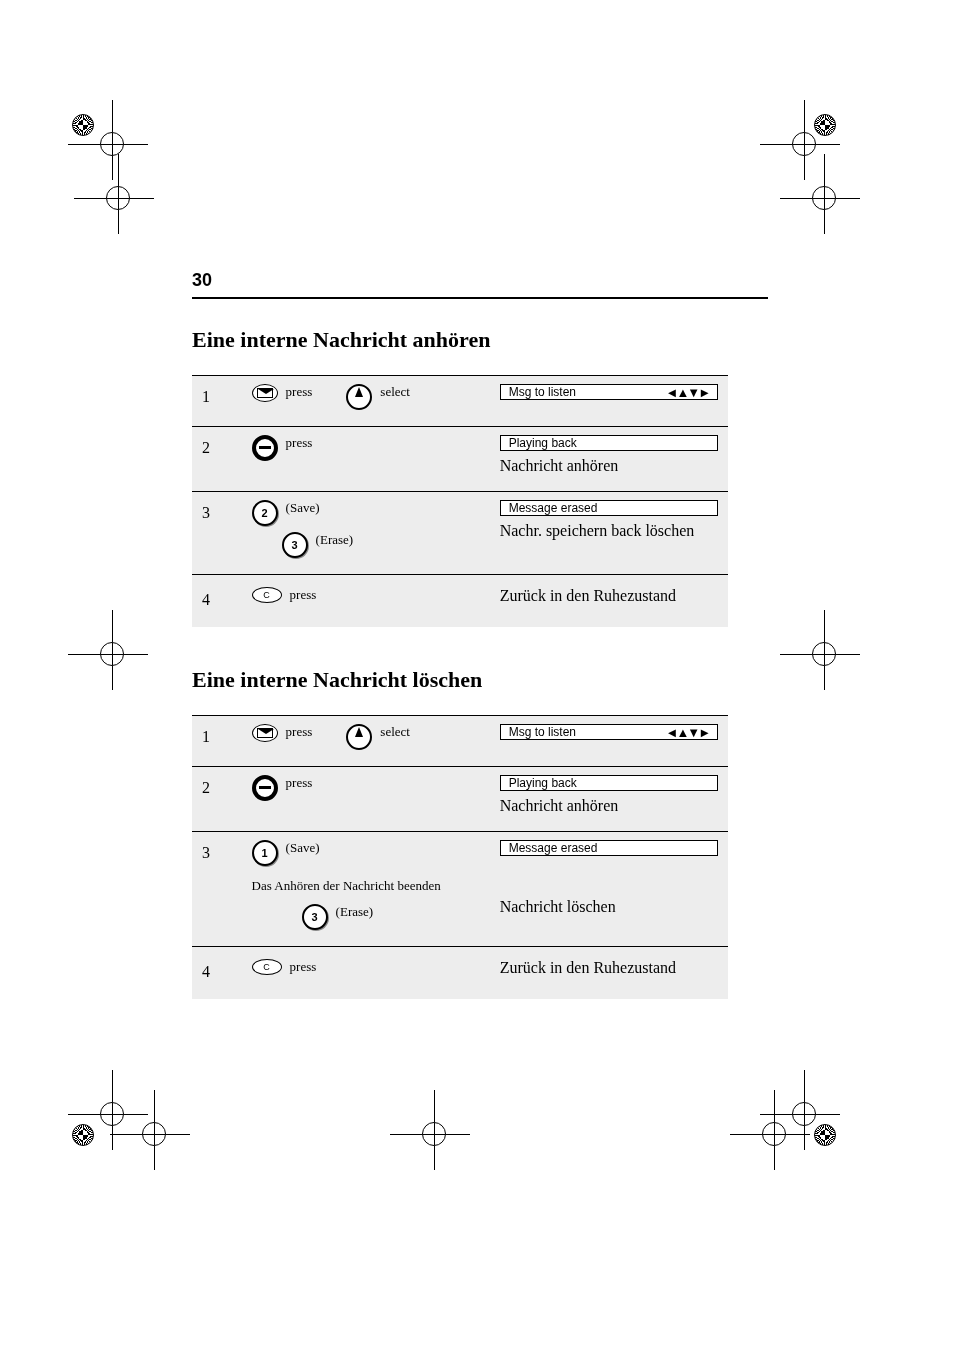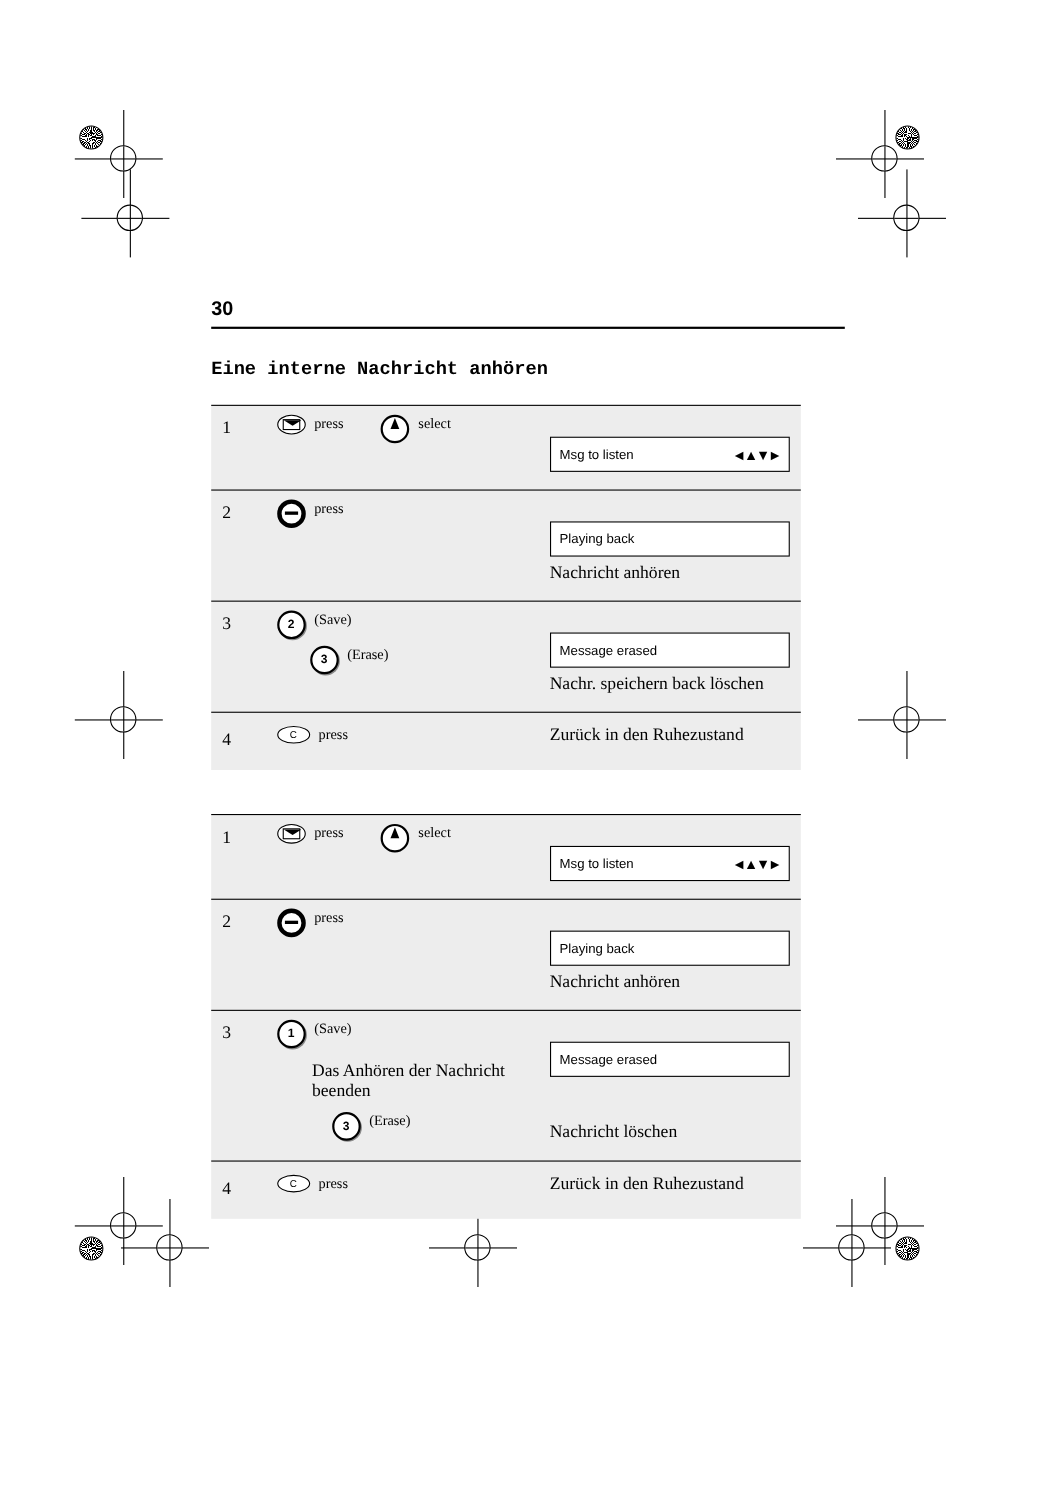--- a/index.html
+++ b/index.html
@@ -22,23 +22,23 @@
     font-weight: bold;
     font-size: 18px;
     margin-bottom: 6px;
     margin-top: 22px;
   }
   .bar {
     height: 2px; background: #000; width: 100%;
     margin-bottom: 28px;
   }
   .section-title {
-    font-family: Liberation Mono, monospace;
+    font-family: Liberation Serif, serif;
     font-weight: bold;
-    font-size: 17px;
+    font-size: 22px;
     margin-bottom: 22px;
   }
   .panel {
     background: #ededed;
     width: 536px;
     margin-left: 0;
   }
   .top-line, .row-line { height: 1px; background: #000; }
   .row {
     padding: 8px 10px 8px 10px;
@@ -104,23 +104,23 @@
   .icon-small-oval{
     width:30px;height:16px;border:1.5px solid #000;border-radius:50%;background:#fff;
     display:inline-flex;align-items:center;justify-content:center;
     font-size:9px;font-family:Arial,sans-serif;
   }
   .display-col {
     width: 220px;
     display:flex;flex-direction:column;gap:6px;
   }
   .display-box {
-    border:1.5px solid #000; background:#fff; height:32px;
+    border:1.5px solid #000; background:#fff; height:16px;
     display:flex;align-items:center;justify-content:space-between;
-    padding:0 8px;font-family:Arial,sans-serif;font-size:12px;margin-top:20px;
+    padding:0 8px;font-family:Arial,sans-serif;font-size:12px;
   }
   .nav-glyph { font-family:Arial,sans-serif; font-size:13px; letter-spacing:-2px;}
   .indent2 { margin-left: 30px; }
 
   
   .reg { position:absolute; width:60px; height:60px; }
   .reg .v { position:absolute; left:34px; top:-10px; width:1px; height:80px; background:#000;}
   .reg .h { position:absolute; top:34px; left:-10px; height:1px; width:80px; background:#000;}
   .reg .c1 { position:absolute; width:24px;height:24px;border:1px solid #000;border-radius:50%; left:22px; top:22px; background:#fff;}
   .reg .c1::after{content:"";position:absolute;left:50%;top:0;width:1px;height:100%;background:#000;}
@@ -137,21 +137,21 @@
   .reg-mr{left:790px;top:620px;}
   .reg-bl{left:78px;top:1080px;}
   .reg-bl .dot{left:-6px;top:44px;}
   .reg-bl2{left:120px;top:1100px;}
   .reg-bm{left:400px;top:1100px;}
   .reg-br{left:770px;top:1080px;}
   .reg-br .dot{left:44px;top:44px;}
   .reg-br2{left:740px;top:1100px;}
 
   .pad-row { padding-top:12px; padding-bottom:18px; }
-  .desc-line { font-size:16px; display:flex; align-items:center; gap:6px; margin-top:6px;margin-left:32px;}
+  .desc-line { font-size:13px; display:flex; align-items:center; gap:6px; margin-top:6px;}
 </style>
 </head>
 <body>
 
 <div class="reg reg-tl">
     <div class="v"></div>
     <div class="h"></div>
     <div class="dot"></div>
     <div class="c1"></div>
   </div>
@@ -299,20 +299,21 @@
         </div>
       </div>
       <div class="display-col">
         <div class="lbl">Zurück in den Ruhezustand</div>
       </div>
     </div>
   </div>
 
   <div style="height:40px"></div>
 
+  <div class="section-title">Eine interne Nachricht löschen</div>
   <div class="panel">
     <div class="top-line"></div>
 
     <div class="row row-tall">
       <div class="step-col">1</div>
       <div class="icon-col">
         <div class="icon-line">
           <span class="icon-mail">
               <span class="oval"></span>
               <span class="env"></span>

